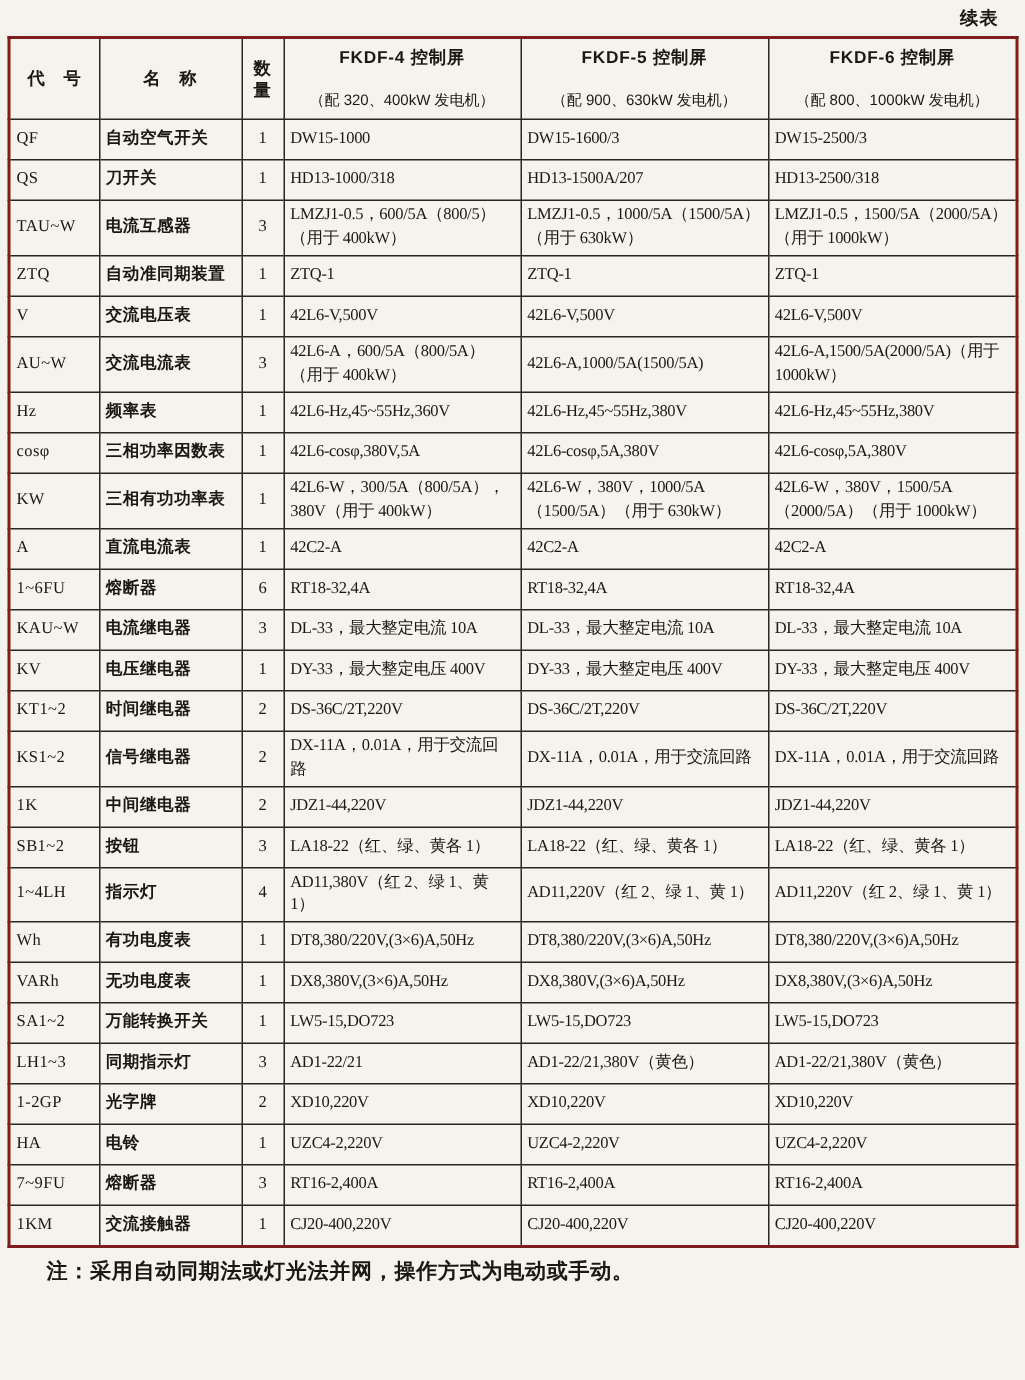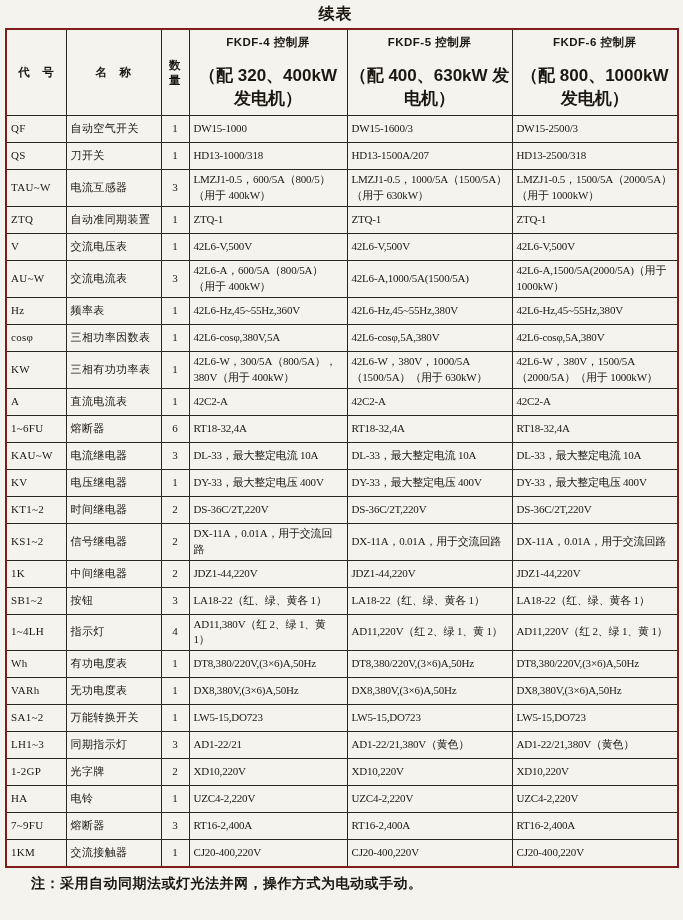--- a/index.html
+++ b/index.html
@@ -16,22 +16,22 @@
     color: var(--ink, #1b1711);
     font-family: "Liberation Serif", "DejaVu Serif", serif;
   }
   .page {
     width: 683px;
     height: 920px;
     padding: 2px 5px 0 5px;
     overflow: hidden;
   }
   .continued {
-    text-align: center;
-    font-size: 16px;
+    text-align: right;
+    font-size: 12px;
     font-weight: 700;
     font-family: "Liberation Sans", "DejaVu Sans", sans-serif;
     padding: 2px 12px 3px 0;
     letter-spacing: 1px;
   }
   table.equip {
     border-collapse: collapse;
     table-layout: fixed;
     width: 672px;
     border: 2px solid #7f1d1d;
@@ -44,40 +44,40 @@
   .equip thead th {
     font-size: 11.5px;
     font-weight: 700;
     text-align: center;
     padding: 5px 2px;
     height: 46px;
     font-family: "Liberation Sans", "DejaVu Sans", sans-serif;
     letter-spacing: 0.5px;
   }
   .equip thead .panel-line2 {
-    font-weight: 700;
-    font-size: 17px;
+    font-weight: 400;
+    font-size: 10px;
     margin-top: 14px;
     letter-spacing: 0;
   }
   .equip td {
     font-size: 11px;
     line-height: 1.45;
     padding: 2px 4px;
     height: 27px;
   }
   .c-code {
     padding-left: 6px;
     font-family: "Liberation Serif", "DejaVu Serif", serif;
     letter-spacing: 0.3px;
     margin-top: 18px;
   }
   .c-name {
     font-family: "Liberation Sans", "DejaVu Sans", sans-serif;
-    font-weight: 400;
+    font-weight: 700;
     padding-left: 5px;
     letter-spacing: 0.4px;
   }
   .c-qty { text-align: center; }
   .c-spec { padding-left: 5px; letter-spacing: -0.2px; }
   .note {
     font-family: "Liberation Sans", "DejaVu Sans", sans-serif;
     font-weight: 600;
     font-size: 14px;
     padding: 7px 0 0 26px;
@@ -104,21 +104,21 @@
       <tr>
         <th>代　号</th>
         <th>名　称</th>
         <th>数量</th>
         <th>
           <div class="panel-line1">FKDF-4 控制屏</div>
           <div class="panel-line2">（配 320、400kW 发电机）</div>
         </th>
         <th>
           <div class="panel-line1">FKDF-5 控制屏</div>
-          <div class="panel-line2">（配 400、630kW 发电机）</div>
+          <div class="panel-line2">（配 900、630kW 发电机）</div>
         </th>
         <th>
           <div class="panel-line1">FKDF-6 控制屏</div>
           <div class="panel-line2">（配 800、1000kW 发电机）</div>
         </th>
       </tr>
     </thead>
     <tbody>
   <tr>
     <td class="c-code">QF</td>

